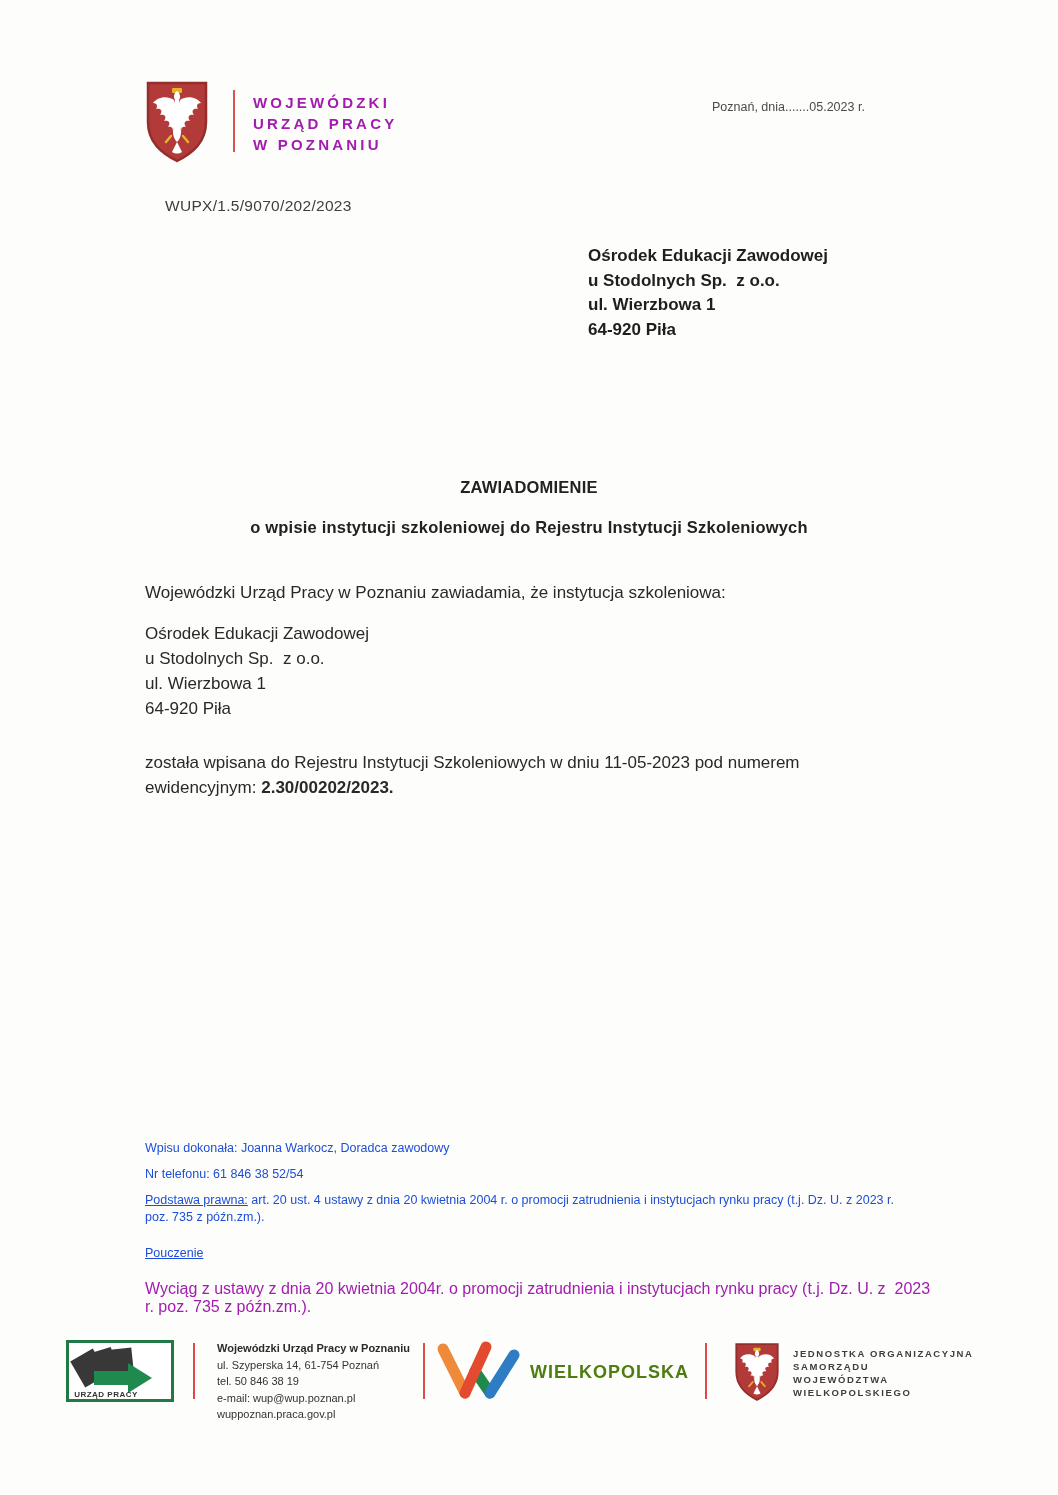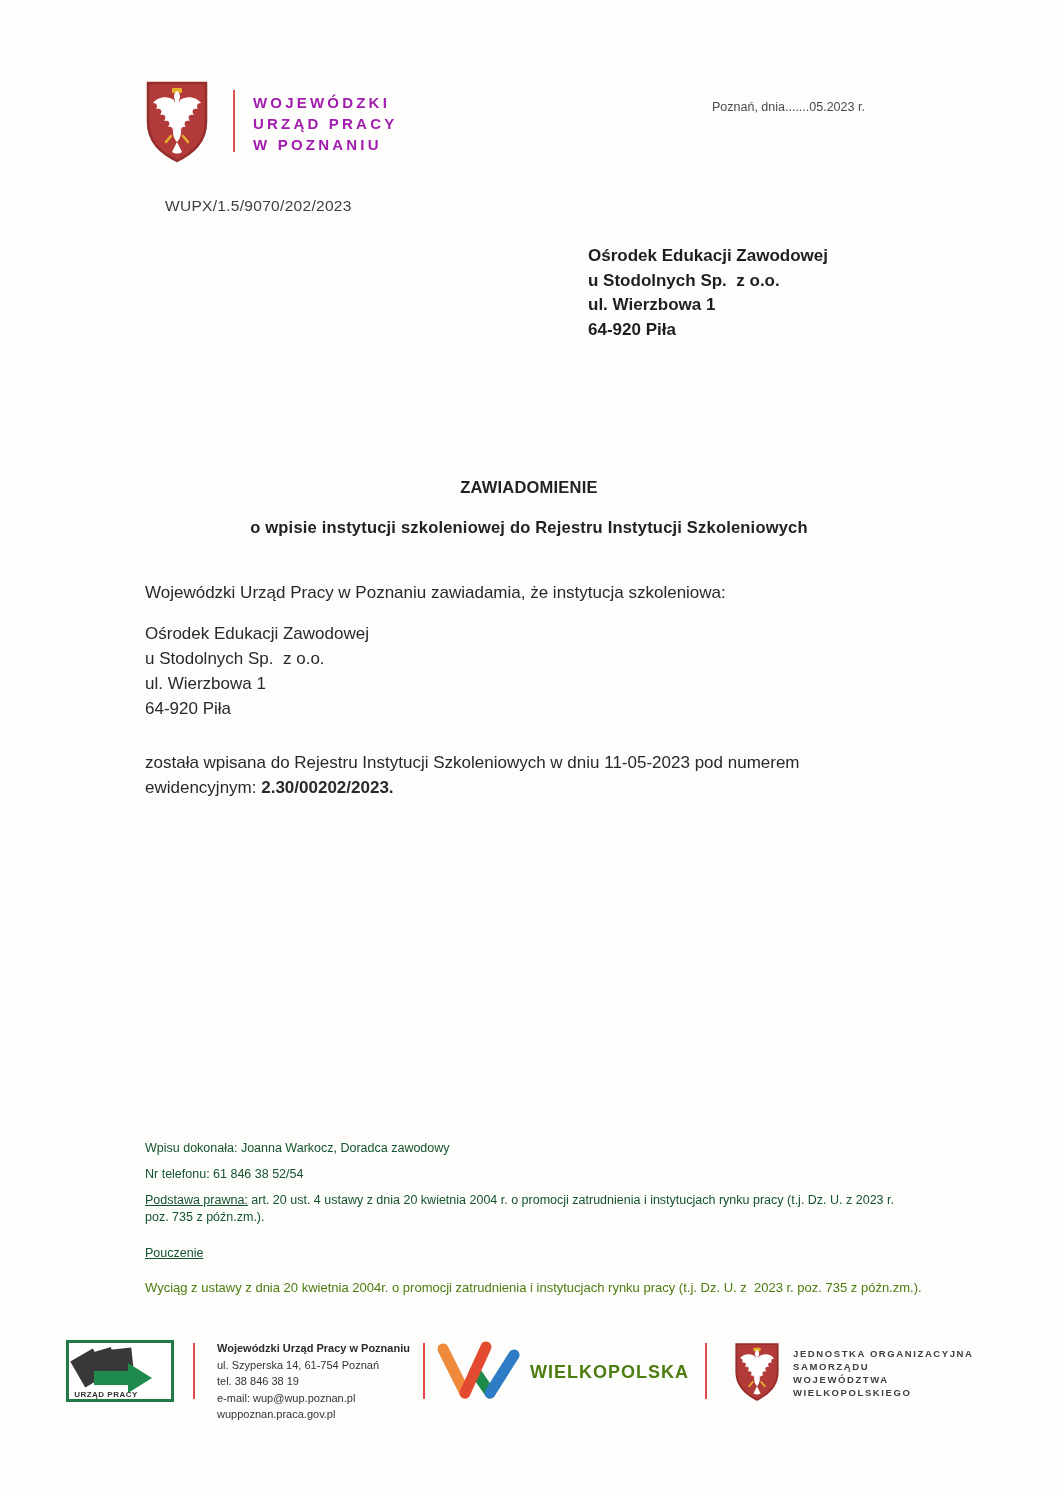--- a/index.html
+++ b/index.html
@@ -31,22 +31,22 @@
 
   
   .title-wrap{left:0;right:0;text-align:center;}
   .ttl{font-size:16.5px;font-weight:bold;color:#222;letter-spacing:0.2px;}
 
   
   .body-txt{font-size:17px;line-height:25px;color:#292929;}
   .bold{font-weight:bold;}
 
   
-  .fn{font-size:12.5px;color:#14532d;line-height:17px;}
-  .fn-sm{font-size:13px;color:#4d7c0f;}
+  .fn{font-size:12.5px;color:#1d4ed8;line-height:17px;}
+  .fn-sm{font-size:16px;color:#a21caf;}
   .ul{text-decoration:underline;}
 
   
   .foot-divider{width:2px;height:56px;background:#e0484a;}
   .foot-addr{font-size:11px;line-height:16.5px;color:#333;}
   .foot-addr .name{font-weight:bold;color:#2b2b2b;}
   .wlkp-text{font-size:18px;font-weight:bold;color:#4d7c0f;letter-spacing:1px;}
   .org-unit{font-size:9.5px;font-weight:bold;letter-spacing:1.6px;line-height:13px;color:#3d3d3d;}
 </style>
 </head>
@@ -121,21 +121,21 @@
       <polygon points="28,31 62,31 62,23 86,38 62,53 62,45 28,45" fill="#1f8a4d"></polygon>
       <text x="40" y="57" font-size="8" font-weight="bold" fill="#333" letter-spacing="0.5" text-anchor="middle" font-family="Liberation Sans, sans-serif">URZĄD PRACY</text>
     </svg>
   </div>
 
   <div class="abs foot-divider" style="left:193px;top:1343px;"></div>
 
   <div class="abs foot-addr" style="left:217px;top:1340px;">
     <div class="name">Wojewódzki Urząd Pracy w Poznaniu</div>
     <div>ul. Szyperska 14, 61-754 Poznań</div>
-    <div>tel. 38 846 38 19</div>
+    <div>tel. 50 846 38 19</div>
     <div>e-mail: wup@wup.poznan.pl</div>
     <div>wuppoznan.praca.gov.pl</div>
   </div>
 
   <div class="abs foot-divider" style="left:423px;top:1343px;"></div>
 
   <div class="abs" style="left:430px;top:1338px;">
     <svg width="96" height="66" viewBox="0 0 96 66" aria-hidden="true">
       <g stroke-linecap="round" fill="none">
         <path d="M45,33 L60,55" stroke="#1d8a4a" stroke-width="11"></path>

